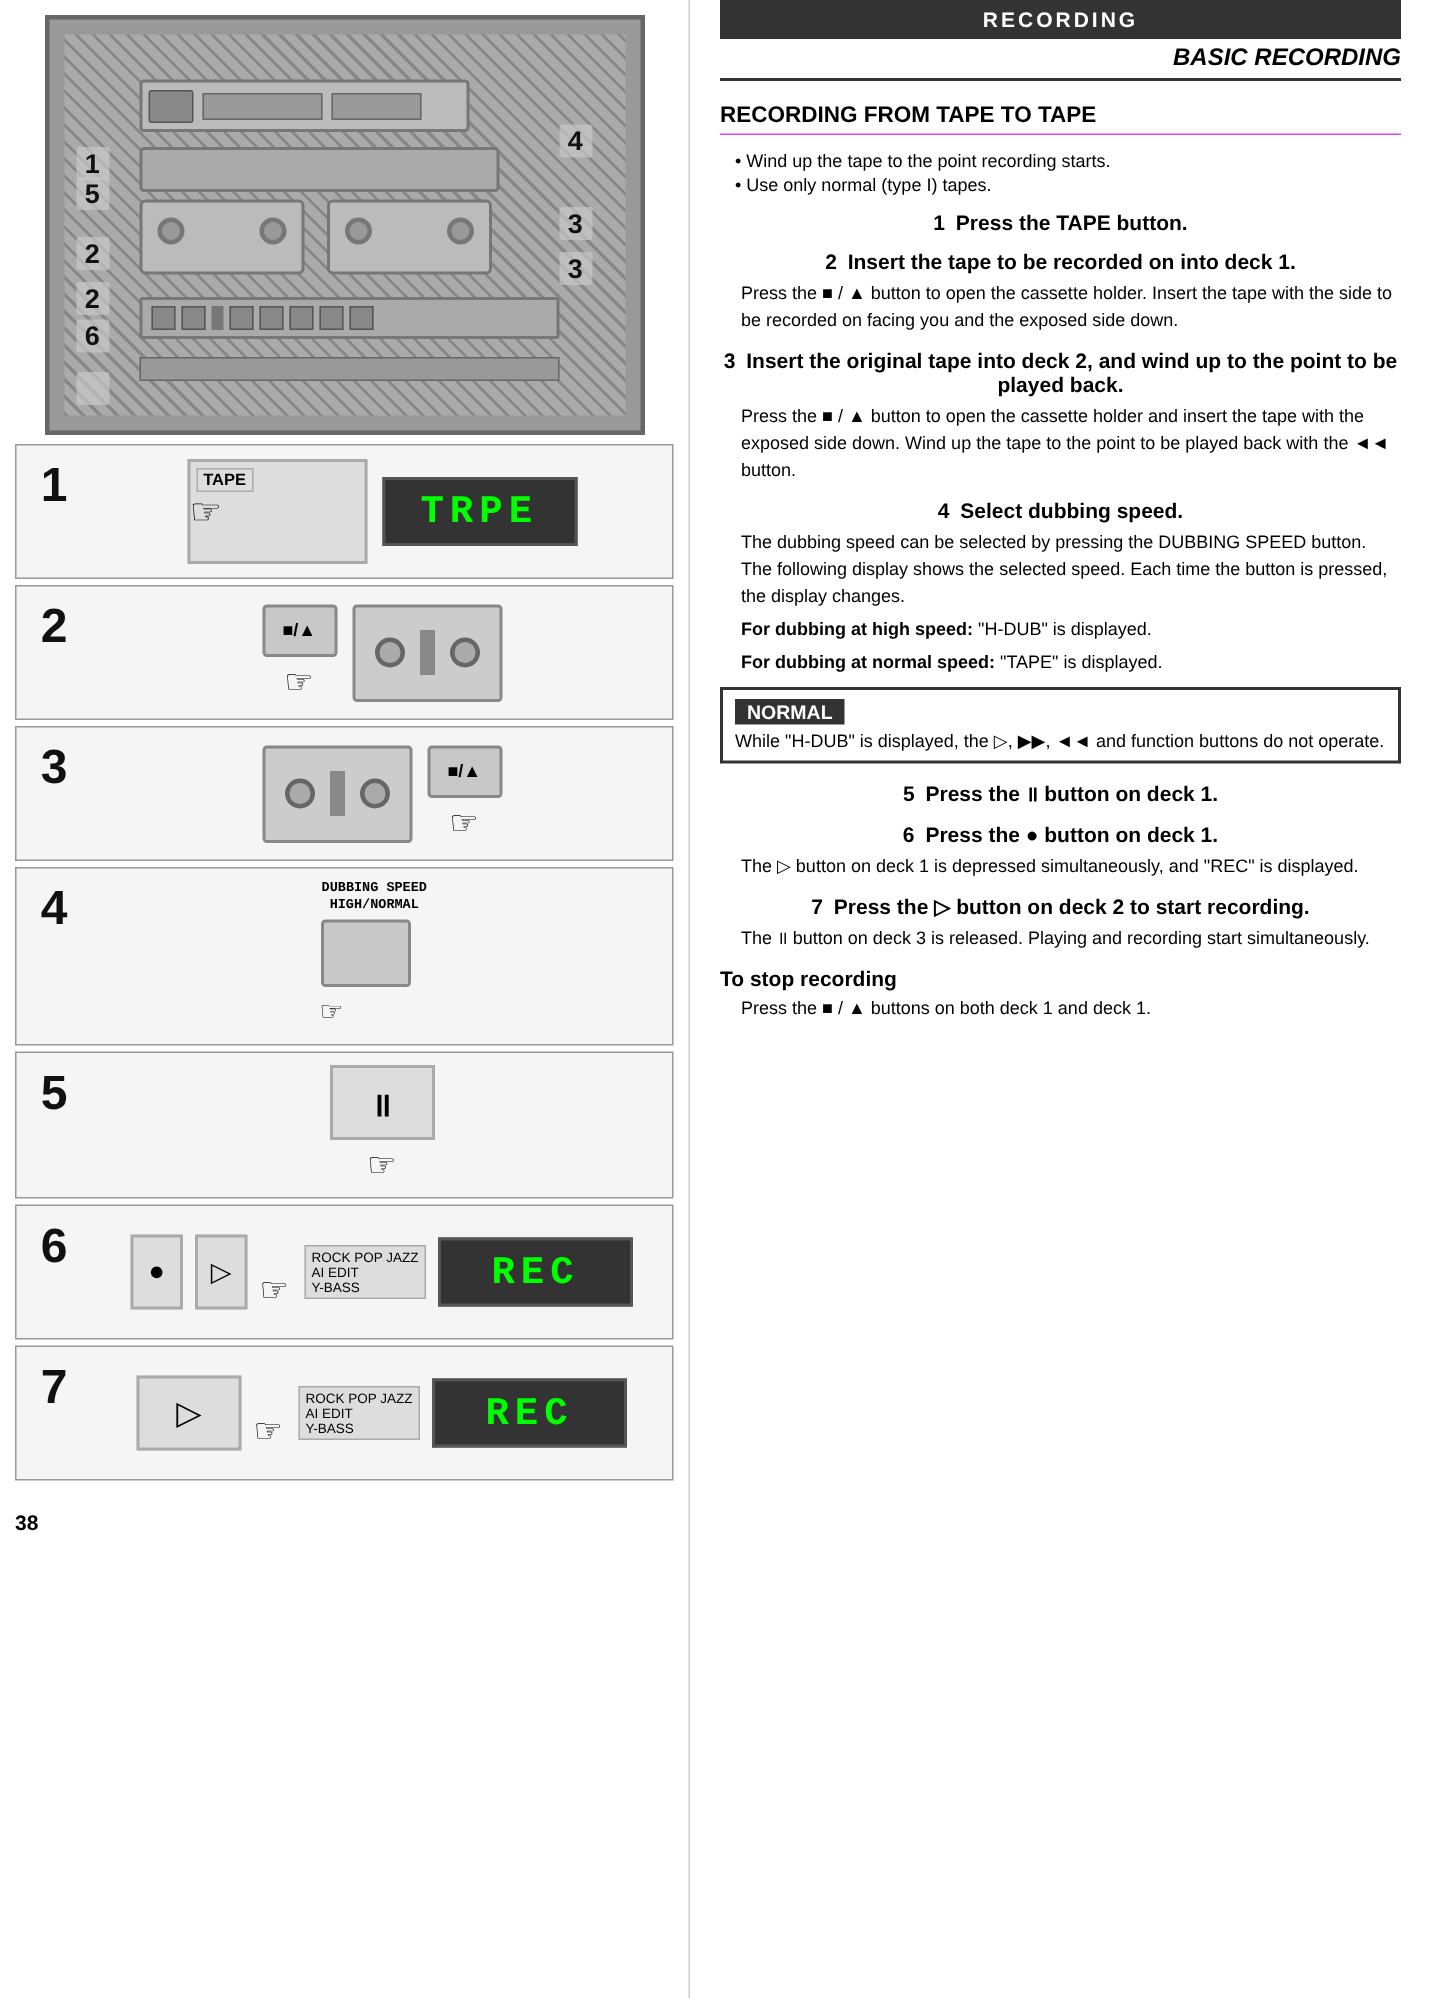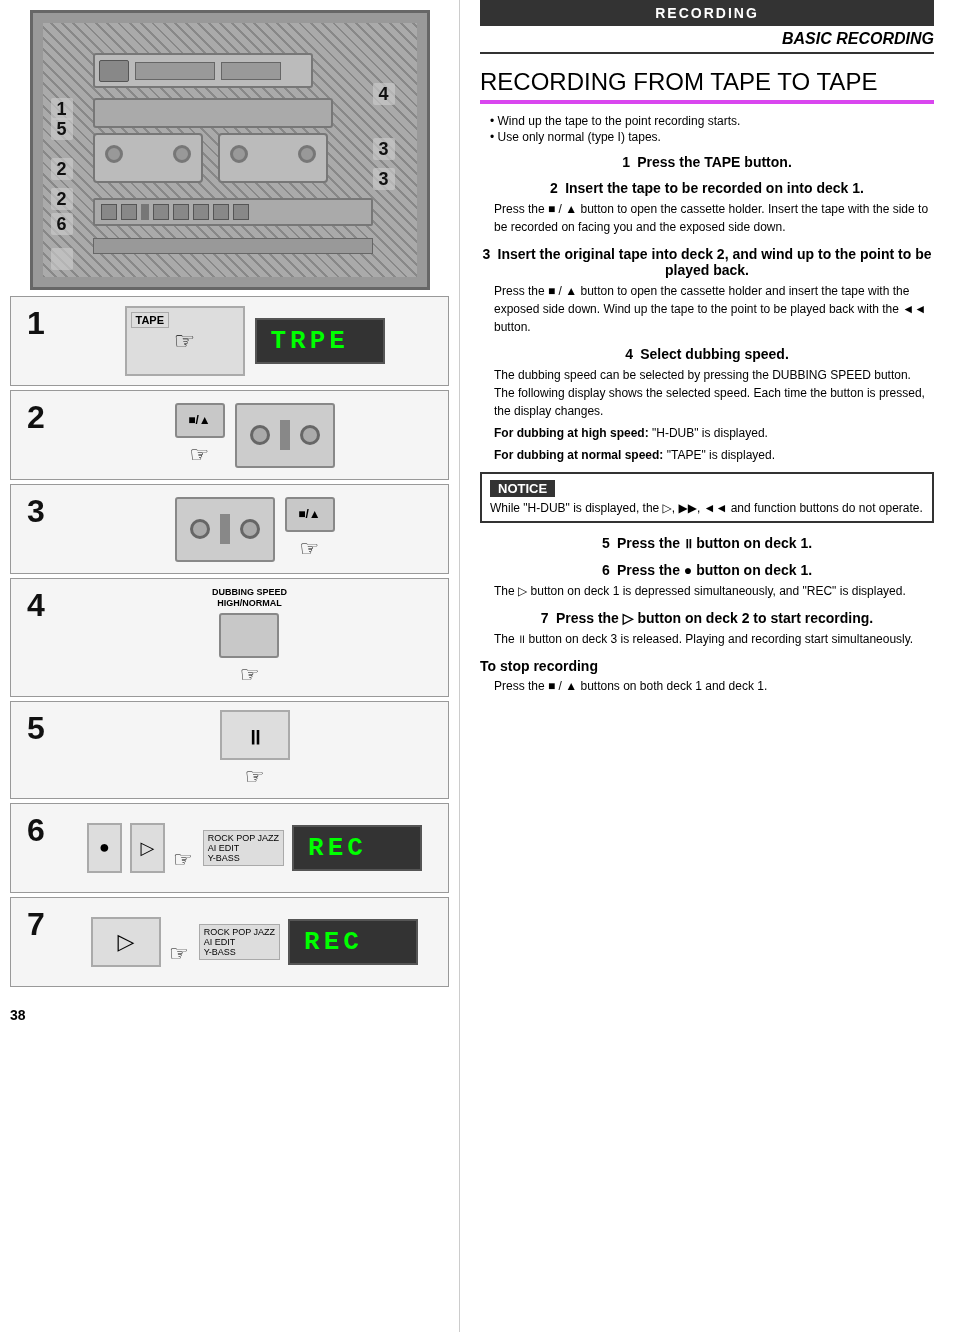--- a/index.html
+++ b/index.html
@@ -48,20 +48,21 @@
     }
     .step-display {
       background: #333;
       color: #0f0;
       font-family: 'Courier New', monospace;
       font-size: 26px;
       font-weight: bold;
       letter-spacing: 4px;
       padding: 6px 14px;
       min-width: 130px;
+      text-align: center;
       border: 2px solid #555;
     }
     .step-illustration {
       display: flex;
       align-items: center;
       gap: 10px;
     }
     .cassette-reel {
       width: 20px;
       height: 20px;
@@ -105,24 +106,24 @@
     .subheader {
       font-size: 16px;
       font-style: italic;
       font-weight: bold;
       text-align: right;
       border-bottom: 2px solid #333;
       padding-bottom: 4px;
       margin-bottom: 14px;
     }
     .section-title {
-      font-size: 24px;
-      font-weight: normal;
+      font-size: 15px;
+      font-weight: bold;
       margin-bottom: 10px;
-      border-bottom: 4px solid #d946ef;
+      border-bottom: 1px solid #d946ef;
       padding-bottom: 4px;
     }
     .prep-heading {
       font-size: 13px;
       font-weight: bold;
       margin-bottom: 3px;
     }
     .prep-bullet {
       font-size: 12px;
       margin-left: 10px;
@@ -258,21 +259,21 @@
         <div style="width:16px;height:16px;background:#888;border:1px solid #555;"></div>
         <div style="width:16px;height:16px;background:#888;border:1px solid #555;"></div>
       </div>
       <div style="position:absolute;top:225px;left:60px;width:280px;height:16px;background:#999;border:1px solid #666;"></div>
     </div>
   </div>
 
   <div class="step-box">
     <div class="step-number">1</div>
     <div class="step-content">
-      <div style="position:relative;width:120px;height:70px;background:#ddd;border:2px solid #aaa;display:flex;align-items:center;justify-content:center;margin-right:10px;">
+      <div style="position:relative;width:120px;height:70px;background:#ddd;border:2px solid #aaa;display:flex;align-items:center;justify-content:flex-start;margin-right:10px;">
         <div class="tape-label">TAPE</div>
         <div style="font-size:24px;">☞</div>
       </div>
       <div class="step-display">TRPE</div>
     </div>
   </div>
 
   <div class="step-box">
     <div class="step-number">2</div>
     <div class="step-content">
@@ -305,21 +306,21 @@
           <div style="width:50px;height:35px;background:#c8c8c8;border:2px solid #888;border-radius:3px;display:flex;align-items:center;justify-content:center;font-size:12px;font-weight:bold;">■/▲</div>
           <div style="font-size:22px;margin-left:15px;">☞</div>
         </div>
       </div>
     </div>
   </div>
 
   <div class="step-box">
     <div class="step-number">4</div>
     <div class="step-content">
-      <div style="display:flex;flex-direction:column;align-items:center;margin-right:10px;">
+      <div style="display:flex;flex-direction:column;align-items:flex-start;margin-right:10px;font-family:Liberation Mono, monospace;">
         <div class="dubbing-label">DUBBING SPEED<br>HIGH/NORMAL</div>
         <div style="width:60px;height:45px;background:#c8c8c8;border:2px solid #888;border-radius:3px;margin:4px 0;"></div>
         <div style="font-size:22px;">☞</div>
       </div>
     </div>
   </div>
 
   <div class="step-box" style="min-height:80px;">
     <div class="step-number">5</div>
     <div class="step-content">
@@ -394,21 +395,21 @@
   </div>
   <div class="step-desc">The dubbing speed can be selected by pressing the DUBBING SPEED button. The following display shows the selected speed. Each time the button is pressed, the display changes.</div>
   <div class="step-desc">
     <b>For dubbing at high speed:</b> <span>"H-DUB" is displayed.</span>
   </div>
   <div class="step-desc">
     <b>For dubbing at normal speed:</b> <span>"TAPE" is displayed.</span>
   </div>
 
   <div class="notice-box">
-    <div class="notice-title">NOTICE</div>
+    <div class="notice-title">NORMAL</div>
     <div>While "H-DUB" is displayed, the ▷, ▶▶, ◄◄ and function buttons do not operate.</div>
   </div>
 
   <div class="step-instruction">
     <span class="step-num-inline">5</span>
     &nbsp;<span class="step-text-bold">Press the ॥ button on deck 1.</span>
   </div>
 
   <div class="step-instruction">
     <span class="step-num-inline">6</span>

